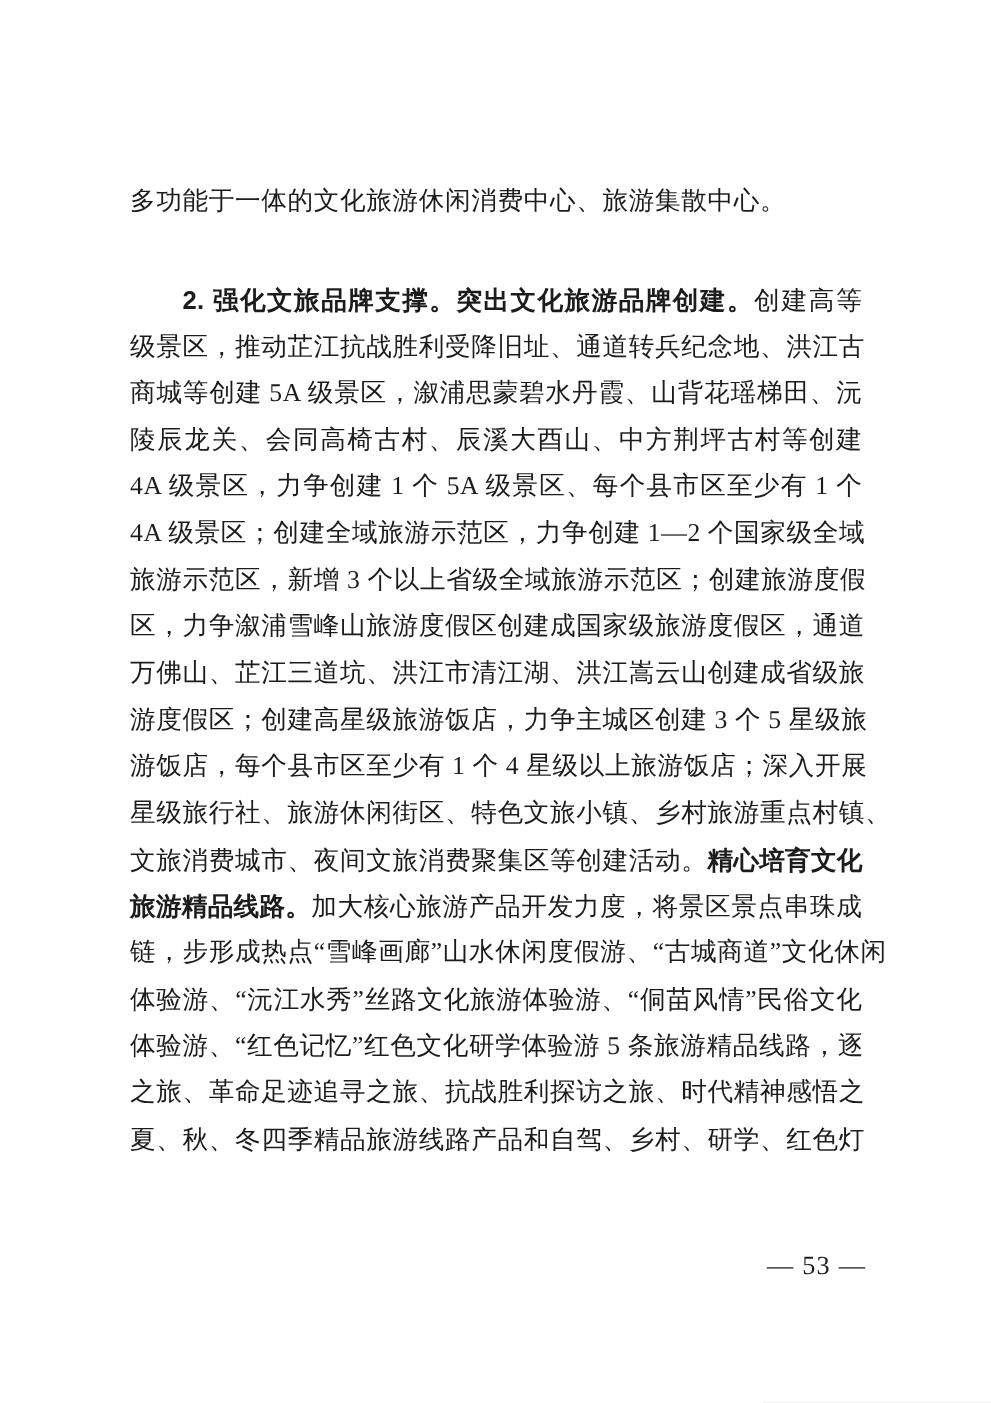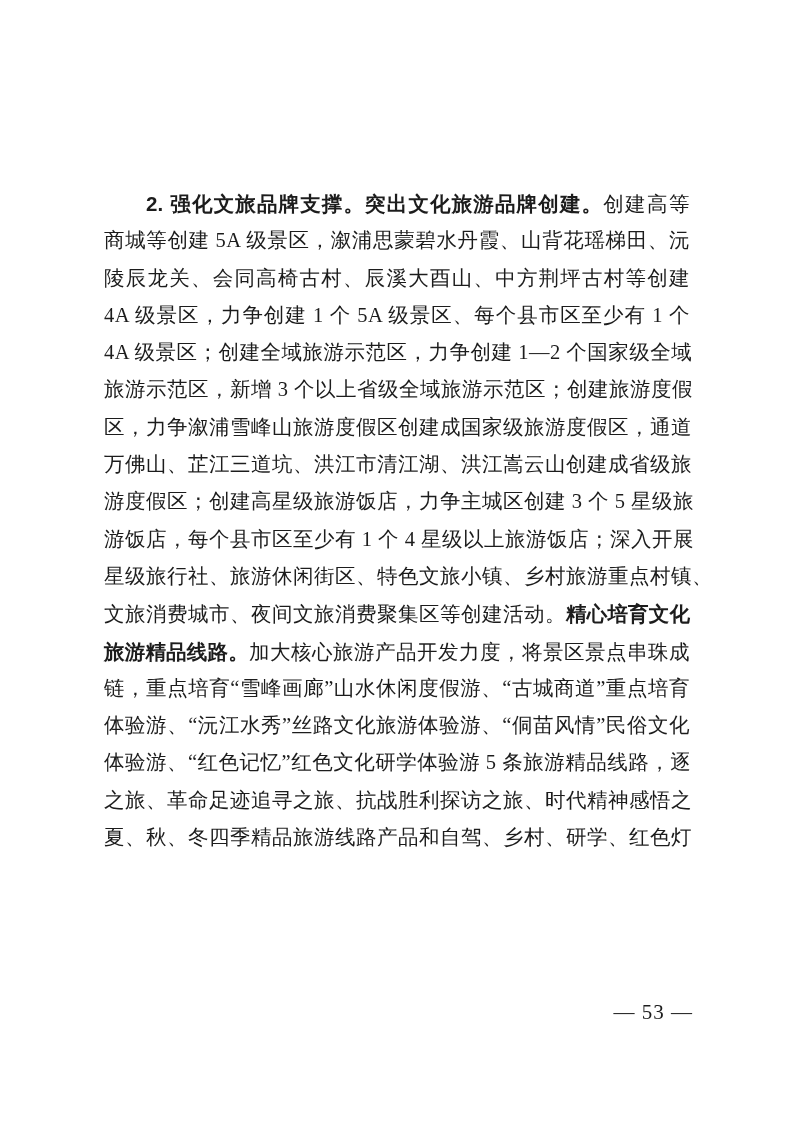--- a/index.html
+++ b/index.html
@@ -49,33 +49,35 @@
     color: #1c1c1c;
     letter-spacing: 1px;
     text-align: center;
   }
 </style>
 </head>
 <body>
 
 <div class="page">
   <div class="text-block">
+      <div class="line end"><span class="seg">多功能于一体的文化旅游休闲消费中心、旅游集散中心。</span></div>
       <div class="line indent"><span class="seg bold">2. 强化文旅品牌支撑。突出文化旅游品牌创建。</span><span class="seg">创建高等</span></div>
+      <div class="line"><span class="seg">级景区，推动芷江抗战胜利受降旧址、通道转兵纪念地、洪江古</span></div>
       <div class="line"><span class="seg">商城等创建 5A 级景区，溆浦思蒙碧水丹霞、山背花瑶梯田、沅</span></div>
       <div class="line"><span class="seg">陵辰龙关、会同高椅古村、辰溪大酉山、中方荆坪古村等创建</span></div>
       <div class="line"><span class="seg">4A 级景区，力争创建 1 个 5A 级景区、每个县市区至少有 1 个</span></div>
       <div class="line"><span class="seg">4A 级景区；创建全域旅游示范区，力争创建 1—2 个国家级全域</span></div>
       <div class="line"><span class="seg">旅游示范区，新增 3 个以上省级全域旅游示范区；创建旅游度假</span></div>
       <div class="line"><span class="seg">区，力争溆浦雪峰山旅游度假区创建成国家级旅游度假区，通道</span></div>
       <div class="line"><span class="seg">万佛山、芷江三道坑、洪江市清江湖、洪江嵩云山创建成省级旅</span></div>
       <div class="line"><span class="seg">游度假区；创建高星级旅游饭店，力争主城区创建 3 个 5 星级旅</span></div>
       <div class="line"><span class="seg">游饭店，每个县市区至少有 1 个 4 星级以上旅游饭店；深入开展</span></div>
       <div class="line"><span class="seg">星级旅行社、旅游休闲街区、特色文旅小镇、乡村旅游重点村镇、</span></div>
       <div class="line"><span class="seg">文旅消费城市、夜间文旅消费聚集区等创建活动。</span><span class="seg bold">精心培育文化</span></div>
       <div class="line"><span class="seg bold">旅游精品线路。</span><span class="seg">加大核心旅游产品开发力度，将景区景点串珠成</span></div>
-      <div class="line"><span class="seg">链，重点培育“雪峰画廊”山水休闲度假游、“古城商道”重点培育</span></div>
+      <div class="line"><span class="seg">链，步形成热点“雪峰画廊”山水休闲度假游、“古城商道”文化休闲</span></div>
       <div class="line"><span class="seg">体验游、“沅江水秀”丝路文化旅游体验游、“侗苗风情”民俗文化</span></div>
       <div class="line"><span class="seg">体验游、“红色记忆”红色文化研学体验游 5 条旅游精品线路，逐</span></div>
       <div class="line"><span class="seg">之旅、革命足迹追寻之旅、抗战胜利探访之旅、时代精神感悟之</span></div>
       <div class="line"><span class="seg">夏、秋、冬四季精品旅游线路产品和自驾、乡村、研学、红色灯</span></div>
     </div>
   <div class="page-number">— 53 —</div>
 </div>
 
 </body></html>

